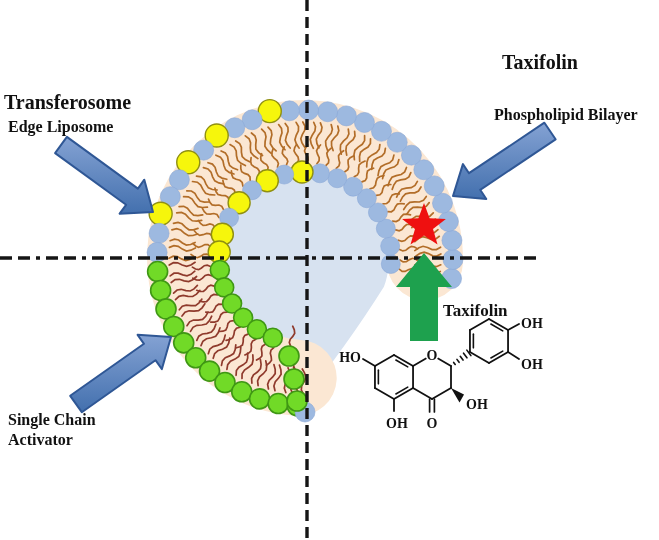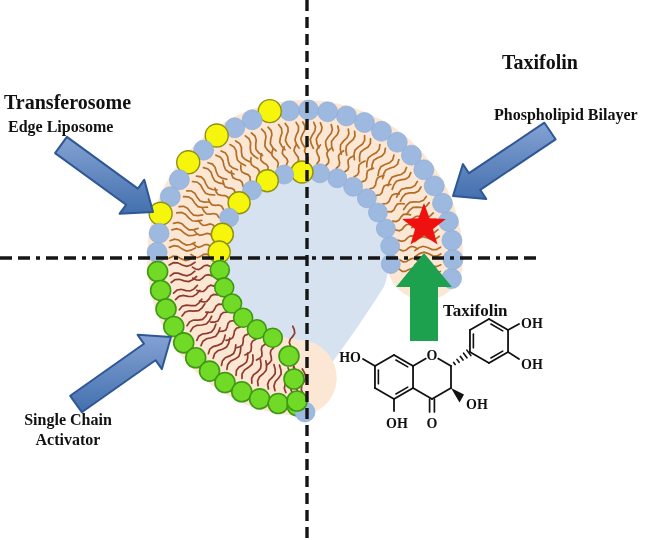--- a/index.html
+++ b/index.html
@@ -7,21 +7,21 @@
     position:relative;width:659px;height:540px;background:#ffffff;overflow:hidden;
     font-family:"Liberation Serif", serif;
   }
   #diagram{position:absolute;left:0;top:0;}
   .lbl{
     position:absolute;font-weight:bold;color:#111;white-space:nowrap;
     font-family:"Liberation Serif", serif;
   }
   .h1{font-size:20px;}
   .h2{font-size:16px;}
-  #single-chain{width:120px;text-align:center;line-height:20px;}
+  #single-chain{width:120px;text-align:left;line-height:20px;}
 </style>
 </head>
 <body>
 
 <div id="stage">
 
   <svg id="diagram" width="659" height="540" viewBox="0 0 659 540">
     <defs>
       <linearGradient id="arrowGrad" x1="0" y1="0" x2="0" y2="1">
         <stop offset="0" stop-color="#84a2d3"></stop>

